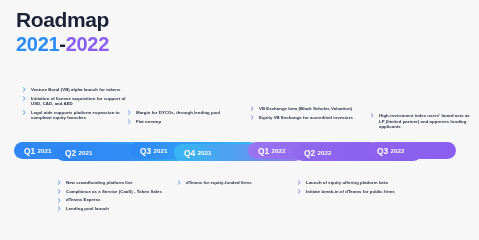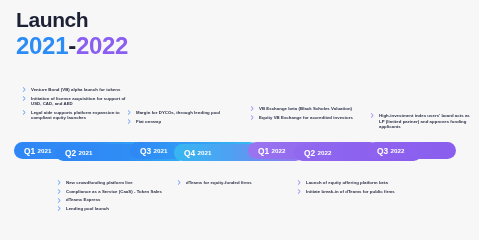--- a/index.html
+++ b/index.html
@@ -14,21 +14,21 @@
 
   
   .title{
     position:absolute;left:16px;top:9px;
     font-size:21px;font-weight:bold;
     color:#1d2135;letter-spacing:-0.4px;
     line-height:1;
   }
   .years{
     position:absolute;left:16px;top:34px;
-    font-size:24px;font-weight:bold;
+    font-size:20px;font-weight:bold;
     letter-spacing:-0.3px;line-height:1;
     white-space:nowrap;
   }
   .yr-a{color:#2b8cf6;}
   .yr-dash{color:#1d2135;}
   .yr-b{color:#8a5ef0;}
 
   
   .group{position:absolute;}
   .bullet{
@@ -65,21 +65,21 @@
 
   
   .rowA{top:142px;}
   .rowB{top:144px;}
 </style>
 </head>
 <body>
 
 <div id="root">
 
-  <div class="title">Launch</div>
+  <div class="title">Roadmap</div>
   <div class="years">
     <span class="yr-a">2021</span><span class="yr-dash">-</span><span class="yr-b">2022</span>
   </div>
 
   <div class="group" id="g-q1-2021" style="left:22px;top:87px;width:108px;">
     <div class="bullet">
       <span class="chev">
         <svg viewBox="0 0 10 10">
             <path d="M2.4 1.2 L6.4 5 L2.4 8.8" fill="none" stroke="#3d8ef7" stroke-width="1.7" stroke-linecap="round" stroke-linejoin="round"></path>
           </svg>

